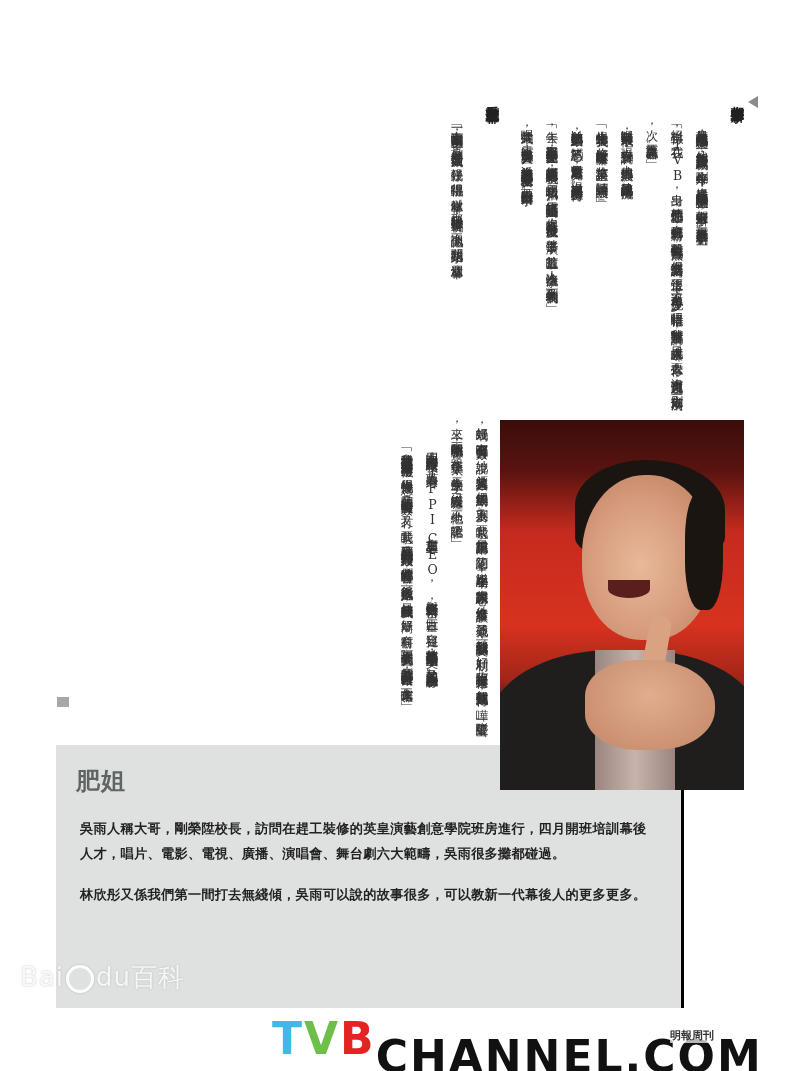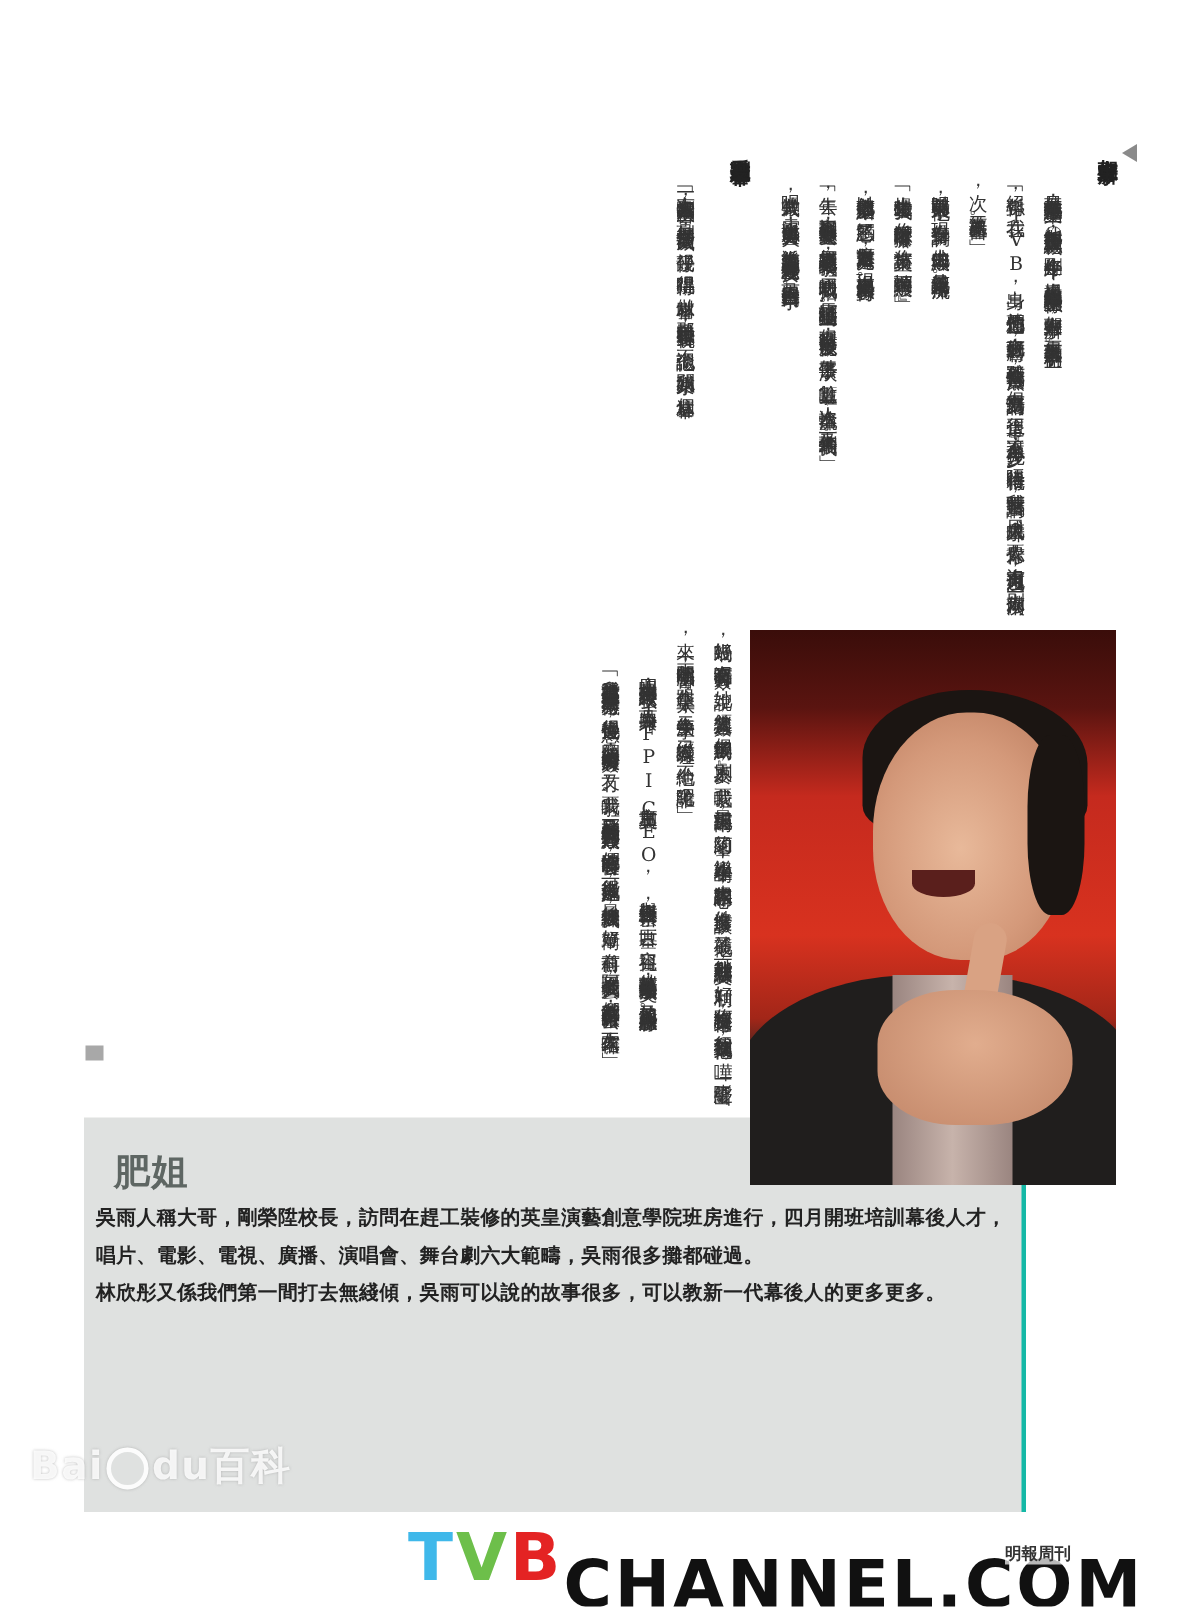--- a/index.html
+++ b/index.html
@@ -76,39 +76,39 @@
     background: radial-gradient(ellipse at 50% 40%, #e1ad8e, #c28668);
   }
   #photo .finger {
     position: absolute; left: 145px; top: 195px; width: 22px; height: 70px;
     border-radius: 11px 11px 6px 6px;
     background: #d9a283; transform: rotate(10deg);
   }
   #sidebar-box {
     position: absolute; left: 56px; top: 745px; width: 628px; height: 263px;
     background: #dfe1e0;
-    border-right: 3px solid #14b8a6;
+    border-right: 3px solid #000000;
     box-sizing: border-box;
     font-family: "DejaVu Sans", "Liberation Sans", sans-serif;
   }
   #photo { z-index: 2; }
   #sidebar-box .title {
     position: absolute; left: 20px; top: 20px;
     font-size: 24px; font-weight: bold; color: #5e6663;
     letter-spacing: 1px;
   }
   #sidebar-box .body {
     position: absolute; left: 8px; top: 55px; width: 610px;
     font-size: 13.2px; line-height: 25px; font-weight: bold; color: #222;
     letter-spacing: 0.3px;
   }
-  #sidebar-box .body p { margin: 0; }
+  #sidebar-box .body p { margin: 16px; }
   #watermark {
     position: absolute; left: 20px; top: 960px; z-index: 3;
-    font-family: "DejaVu Sans", sans-serif; font-weight: bold;
+    font-family: "DejaVu Sans", sans-serif; font-weight: normal;
     font-size: 26px; color: rgba(255,255,255,0.85);
     text-shadow: 0 0 2px rgba(150,150,150,0.6);
     letter-spacing: 1px;
   }
   #watermark .paw {
     display: inline-block; width: 22px; height: 22px; border-radius: 50%;
     border: 3px solid rgba(255,255,255,0.9); box-shadow: 0 0 2px rgba(150,150,150,0.6);
     vertical-align: middle; margin: 0 2px;
   }
   #logo {

